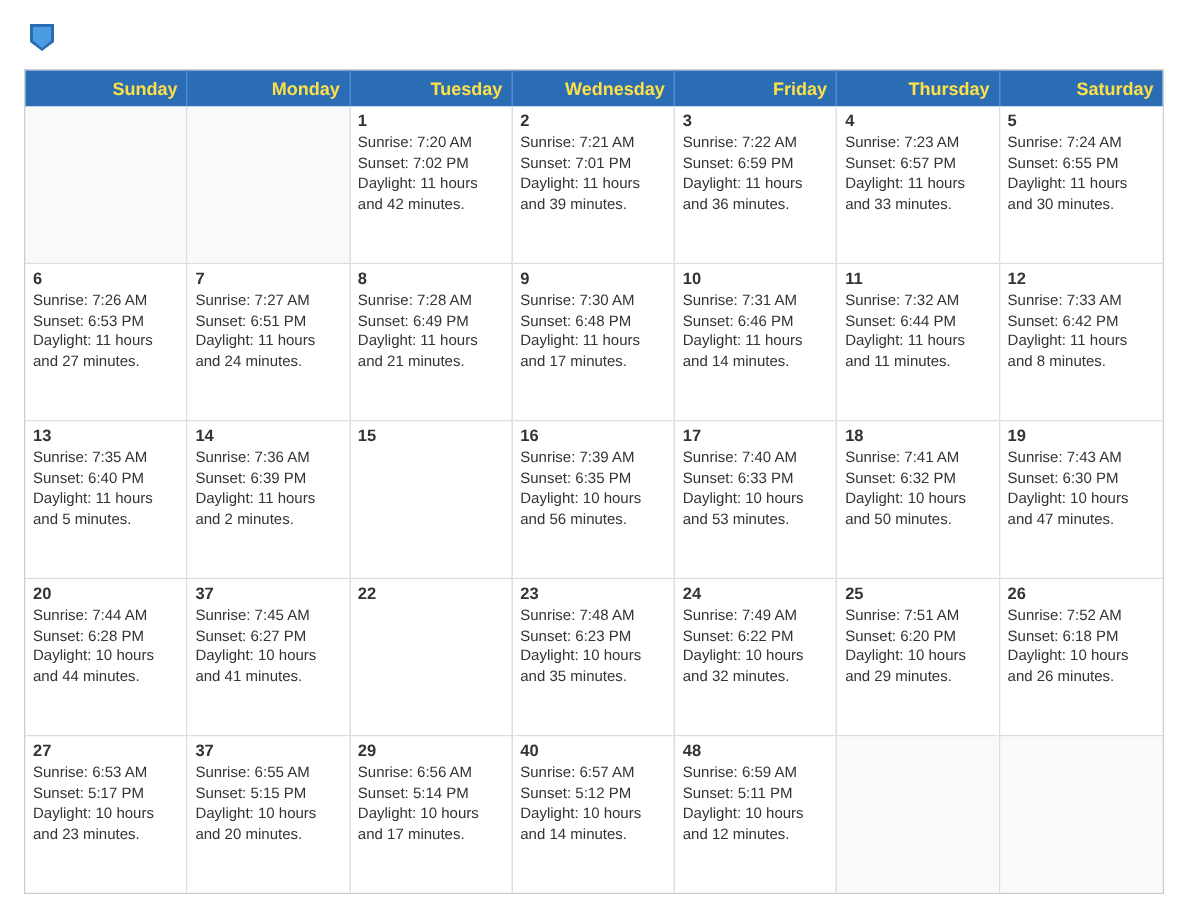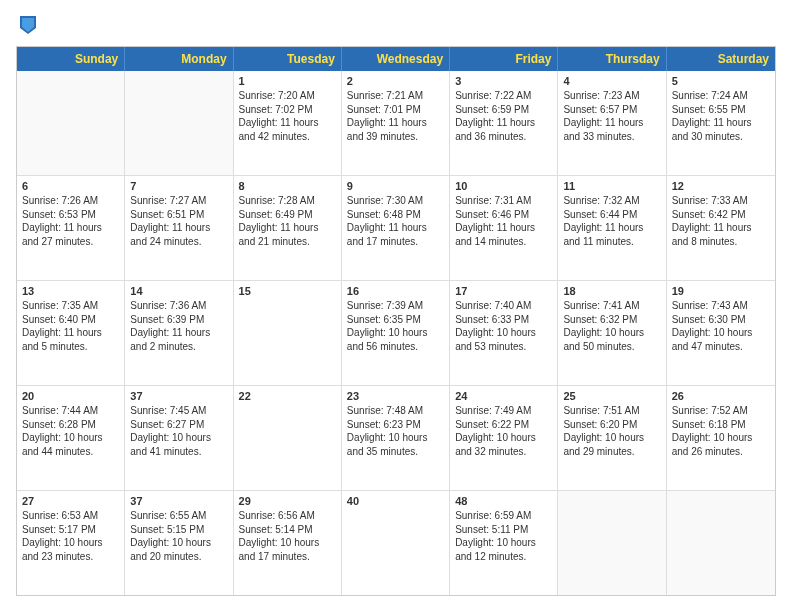--- a/index.html
+++ b/index.html
@@ -265,20 +265,21 @@
           <div class="cal-cell">
             <span class="day-num">37</span>
             <div class="cell-text">Sunrise: 6:55 AM<br>Sunset: 5:15 PM<br>Daylight: 10 hours and 20 minutes.</div>
           </div>
           <div class="cal-cell">
             <span class="day-num">29</span>
             <div class="cell-text">Sunrise: 6:56 AM<br>Sunset: 5:14 PM<br>Daylight: 10 hours and 17 minutes.</div>
           </div>
           <div class="cal-cell">
             <span class="day-num">40</span>
+            <div class="cell-text">Sunrise: 6:57 AM<br>Sunset: 5:12 PM<br>Daylight: 10 hours and 14 minutes.</div>
           </div>
           <div class="cal-cell">
             <span class="day-num">48</span>
             <div class="cell-text">Sunrise: 6:59 AM<br>Sunset: 5:11 PM<br>Daylight: 10 hours and 12 minutes.</div>
           </div>
           <div class="cal-cell empty"></div>
           <div class="cal-cell empty"></div>
         </div>
       </div>
   </div>

